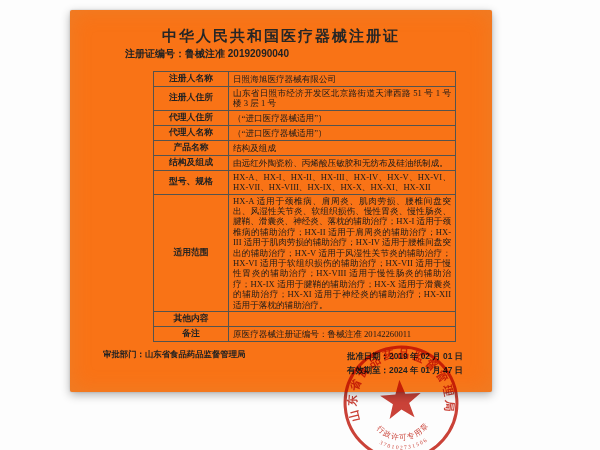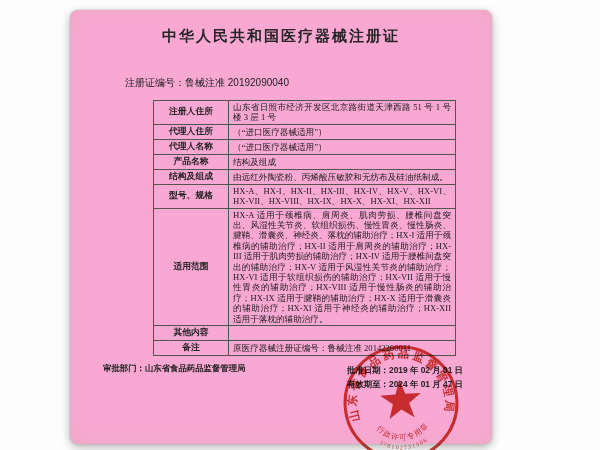--- a/index.html
+++ b/index.html
@@ -1,24 +1,24 @@
 <!DOCTYPE html>
 <html><head>
 <meta charset="utf-8">
 <style>
   html,body{margin:0;padding:0;background:#ffffff;}
   .canvas{position:relative;width:600px;height:450px;background:#fdfdfd;overflow:hidden;
           font-family:"Liberation Serif","DejaVu Serif",serif;color:#1c1c1c;}
-  .page{position:absolute;left:70px;top:10px;width:422px;height:434px;
-        background:#f9a8d4;border-radius:8px;
+  .page{position:absolute;left:70px;top:10px;width:422px;height:382px;
+        background:#f97316;border-radius:2px;
         box-shadow:0 3px 10px rgba(0,0,0,.30), 0 0 2px rgba(0,0,0,.18),
                    inset 0 0 22px rgba(190,180,120,.18);}
   .doc-title{margin-top:17px;text-align:center;font-size:15px;font-weight:700;
              letter-spacing:2px;color:#262626;}
-  .cert-line{margin:30px 0 0 55px;font-size:10px;font-weight:400;
+  .cert-line{margin:1px 0 0 55px;font-size:10px;font-weight:700;
              font-family:"Liberation Sans","DejaVu Sans",sans-serif;color:#222;}
   table.cert{border-collapse:collapse;margin:10px 0 0 83px;width:298px;table-layout:fixed;}
   table.cert td{border:1px solid #55534e;padding:1px 4px;vertical-align:middle;}
   td.lbl{width:66px;text-align:center;font-weight:700;font-size:8.8px;
          font-family:"Liberation Sans","DejaVu Sans",sans-serif;color:#222;padding:1px 2px;}
   td.val{width:218px;font-size:8.6px;line-height:10.4px;color:#1a1a1a;text-align:justify;}
   td.val.empty{height:11px;}
   .footer{display:flex;justify-content:space-between;margin:7px 0 17px 33px;width:360px;
           font-family:"Liberation Sans","DejaVu Sans",sans-serif;font-weight:700;
           font-size:8.4px;color:#222;}
@@ -34,20 +34,24 @@
   <div class="page">
 
     <div class="doc-title">中华人民共和国医疗器械注册证</div>
 
     <div class="cert-line">
       <span>注册证编号：</span><span>鲁械注准 20192090040</span>
     </div>
 
     <table class="cert">
       <tbody>
+          <tr>
+        <td class="lbl">注册人名称</td>
+        <td class="val">日照海旭医疗器械有限公司</td>
+      </tr>
       <tr>
         <td class="lbl">注册人住所</td>
         <td class="val">山东省日照市经济开发区北京路街道天津西路 51 号 1 号楼 3 层 1 号</td>
       </tr>
       <tr>
         <td class="lbl">代理人住所</td>
         <td class="val">（“进口医疗器械适用”）</td>
       </tr>
       <tr>
         <td class="lbl">代理人名称</td>

